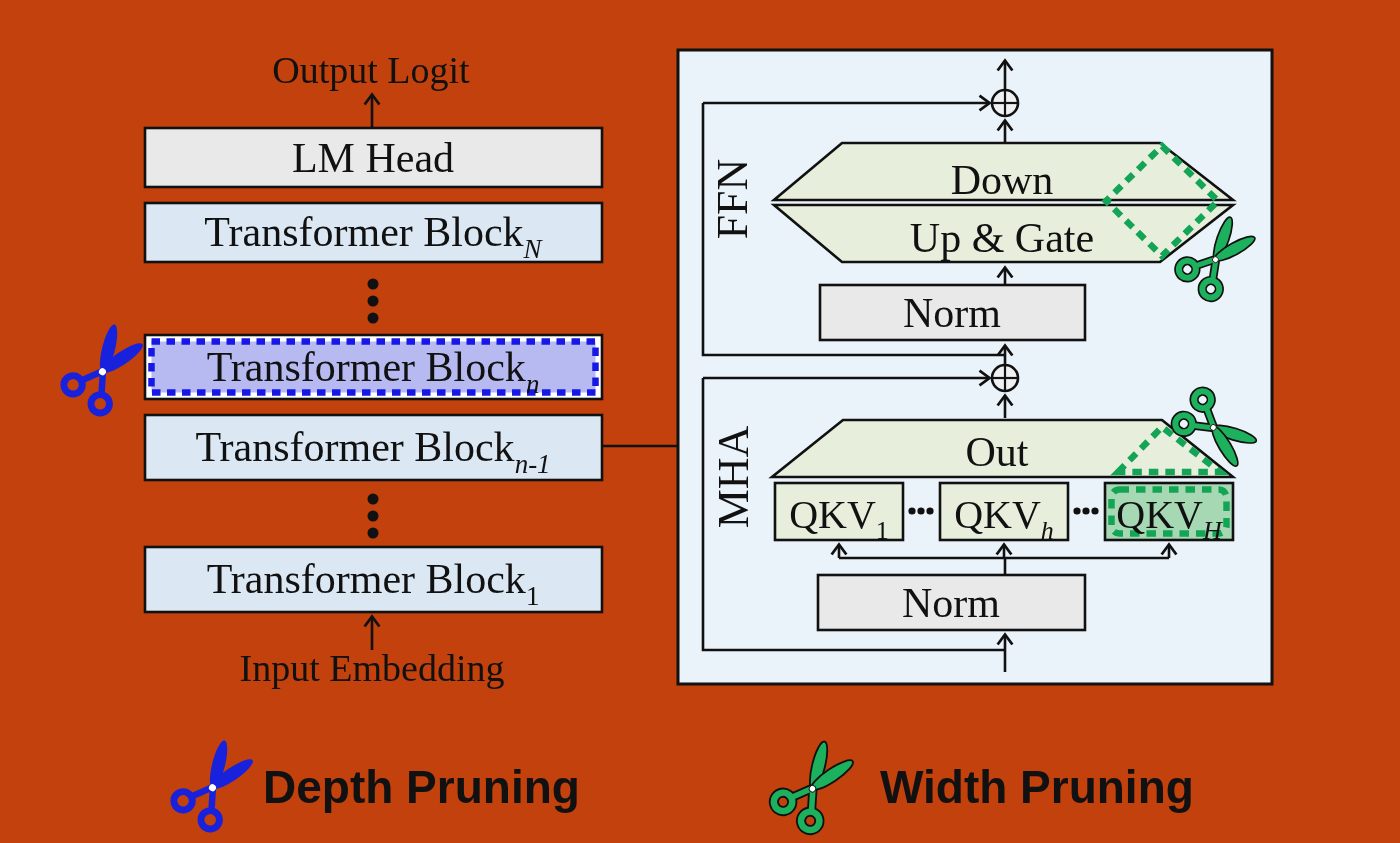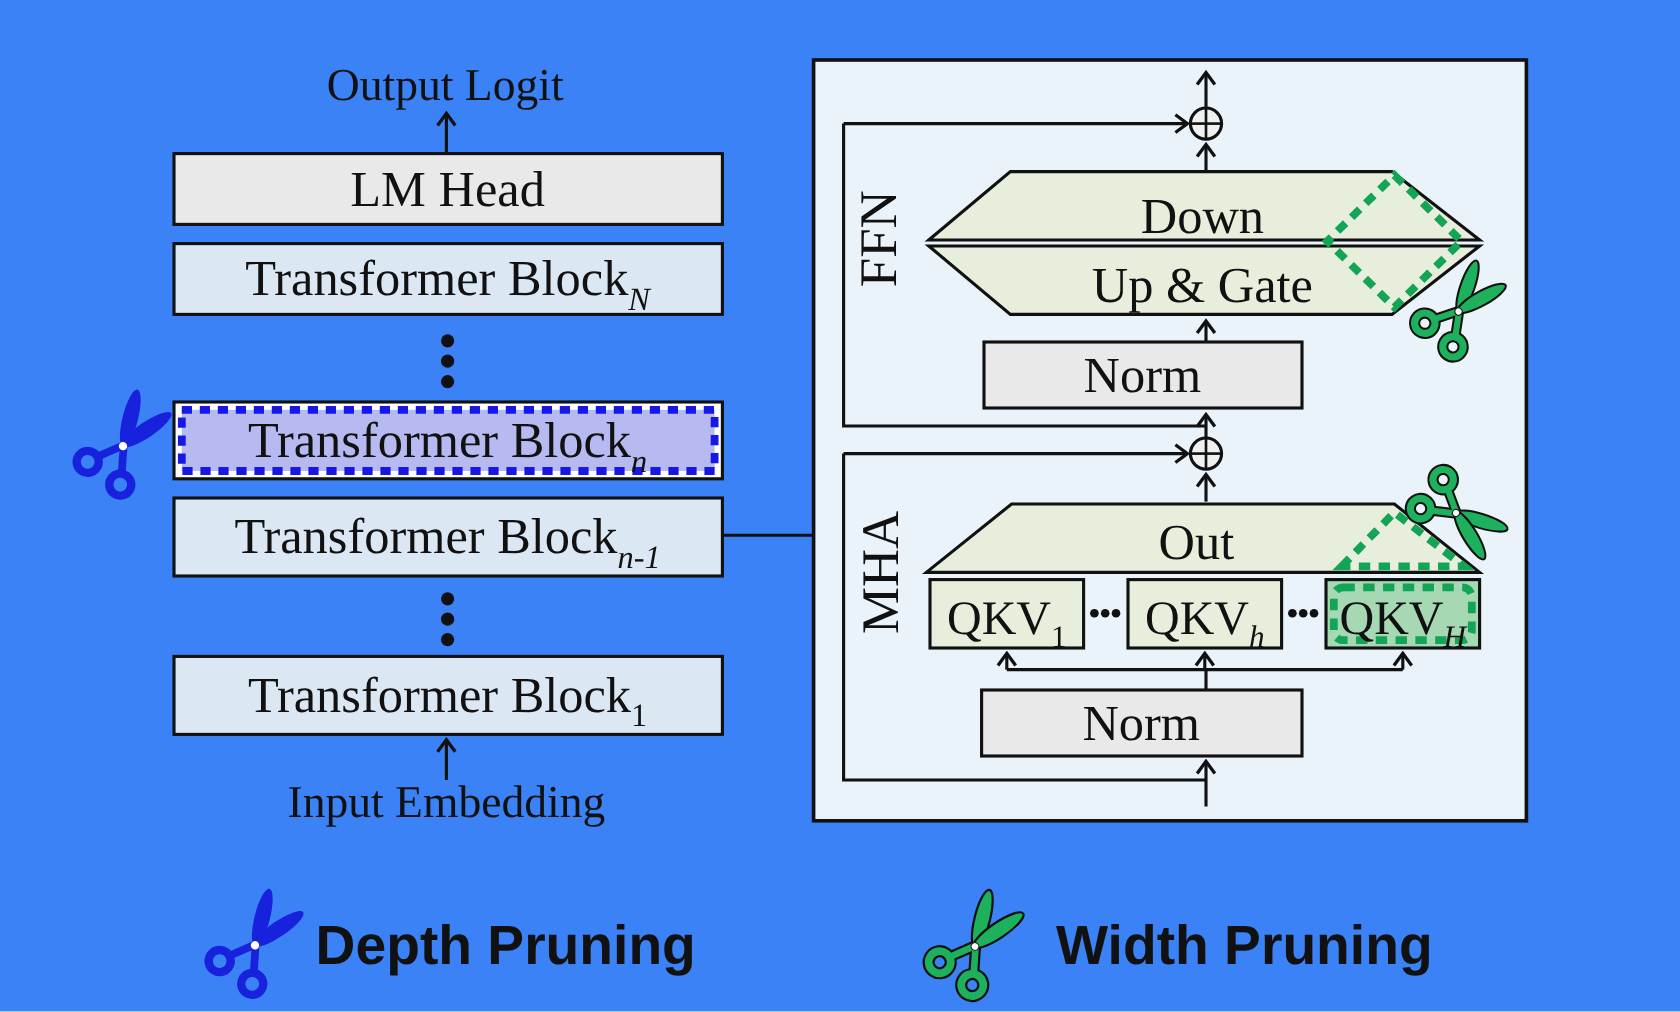--- a/index.html
+++ b/index.html
@@ -1,16 +1,16 @@
 <!DOCTYPE html>
 <html><head>
 <meta charset="utf-8">
 <style>
   html,body{margin:0;padding:0;background:#ffffff;}
-  .stage{width:1400px;height:843px;background:#3b82f6;position:relative;overflow:hidden;}
+  .stage{width:1400px;height:843px;background:#c2410c;position:relative;overflow:hidden;}
   svg{display:block;}
   text{fill:#111111;}
   .serif{font-family:"Liberation Serif","DejaVu Serif",serif;}
   .sansb{font-family:"Liberation Sans","DejaVu Sans",sans-serif;font-weight:700;}
   .ital{font-style:italic;}
   .ln{stroke:#111111;stroke-width:2.6;fill:none;}
   .thin{stroke:#111111;stroke-width:2.2;fill:none;}
   .boxln{stroke:#111111;stroke-width:2.6;}
   .dash-blue{stroke:#1718e6;stroke-width:6.5;stroke-dasharray:8.5 6.5;}
   .dash-green{stroke:#13a456;stroke-width:6.5;stroke-dasharray:9.5 7;fill:none;}

